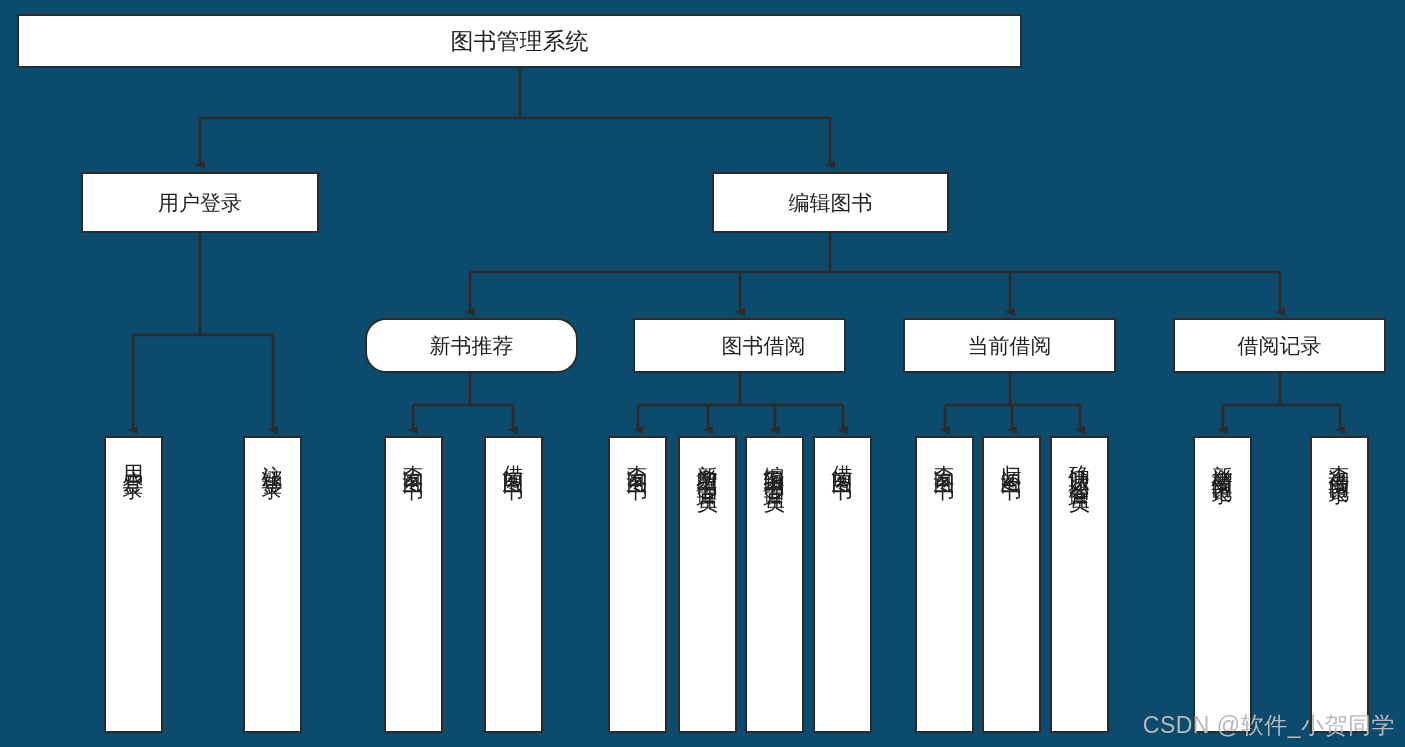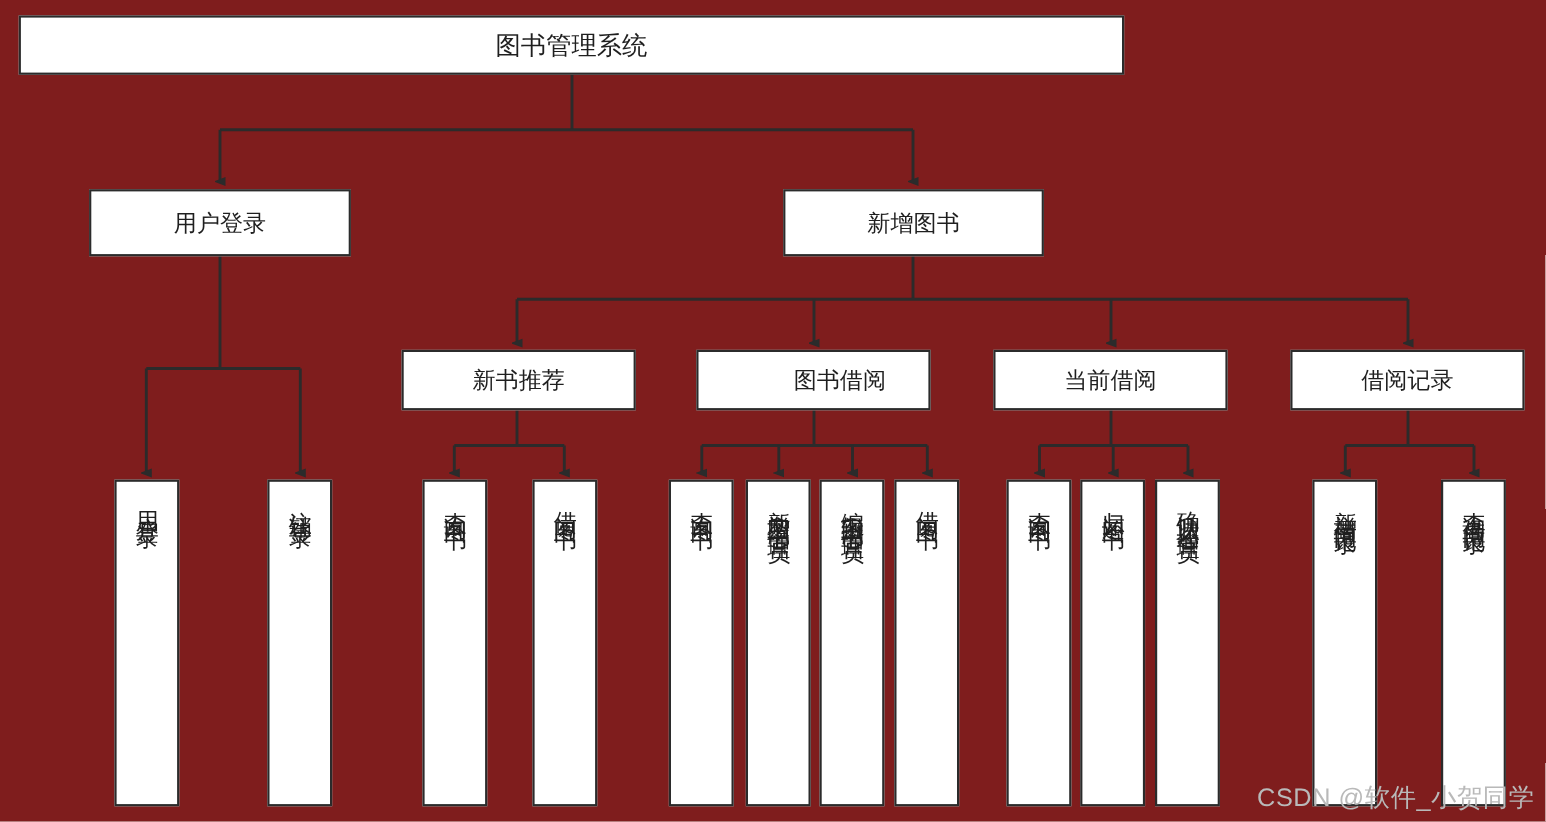--- a/index.html
+++ b/index.html
@@ -4,21 +4,21 @@
 <style>
   html,body{margin:0;padding:0;background:#ffffff;}
   body{
     font-family:"Liberation Sans","DejaVu Sans",sans-serif;
     -webkit-font-smoothing:antialiased;
   }
   #stage{
     position:relative;
     width:1405px;
     height:747px;
-    background:#7f1d1d;
+    background:#0c4a6e;
     overflow:hidden;
   }
   svg#wires{
     position:absolute;
     left:0; top:0;
     width:1405px; height:747px;
     pointer-events:none;
   }
   .node{
     position:absolute;
@@ -121,24 +121,24 @@
   </svg>
 
   <div class="node root" style="left:17px;top:14px;width:1005px;height:54px;">
     <span>图书管理系统</span>
   </div>
 
   <div class="node lvl1" style="left:81px;top:172px;width:238px;height:61px;">
     <span>用户登录</span>
   </div>
   <div class="node lvl1" style="left:712px;top:172px;width:237px;height:61px;">
-    <span>新增图书</span>
+    <span>编辑图书</span>
   </div>
 
-  <div class="node lvl2" style="left:365px;top:318px;width:213px;height:55px;">
+  <div class="node lvl2" style="left:365px;top:318px;width:213px;height:55px;border-radius:21px;">
     <span>新书推荐</span>
   </div>
   <div class="node lvl2" style="left:633px;top:318px;width:213px;height:55px;padding-left:48px;">
     <span>图书借阅</span>
   </div>
   <div class="node lvl2" style="left:1173px;top:318px;width:213px;height:55px;">
     <span>借阅记录</span>
   </div>
   <div class="node lvl2" style="left:903px;top:318px;width:213px;height:55px;">
     <span>当前借阅</span>

